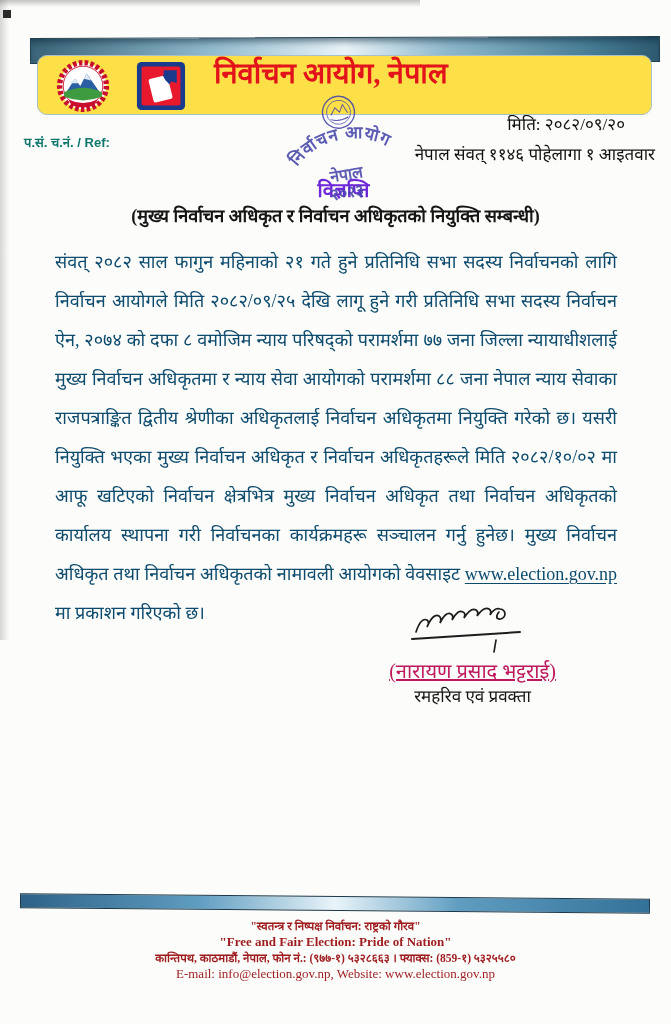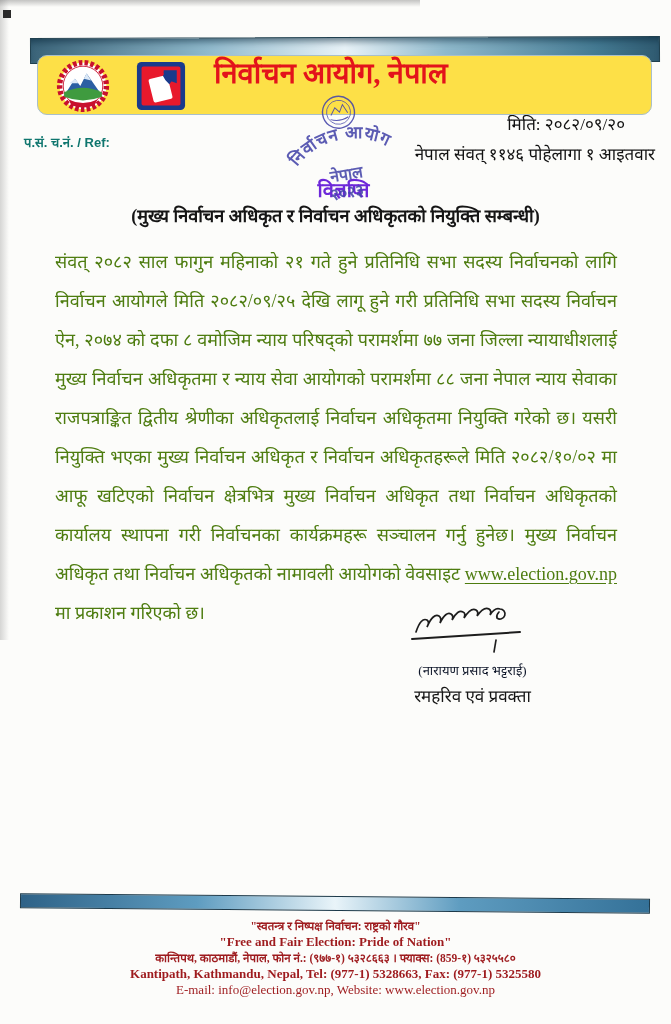--- a/index.html
+++ b/index.html
@@ -45,27 +45,27 @@
   .stamp { position:absolute; left:268px; top:92px; width:150px; height:110px;
     z-index:3; opacity:.88; transform:rotate(-9deg); }
 
   .notice-title { position:absolute; left:8px; top:176px; width:100%; text-align:center;
     font-size:20px; font-weight:bold; color:#6d28d9; }
   .subject-line { position:absolute; left:0; top:203px; width:100%; text-align:center;
     font-size:18px; font-weight:bold; color:#151515; }
 
   
   .body-text { position:absolute; left:55px; top:243px; width:562px;
-    font-size:18px; line-height:39px; text-align:justify; color:#4d7c0f; }
+    font-size:18px; line-height:39px; text-align:justify; color:#0c4a6e; }
   .body-link { text-decoration:underline; text-underline-offset:3px; }
 
   
   .signature-block { position:absolute; left:380px; top:598px; width:185px; text-align:center; }
   .signature-scribble { display:block; margin:0 auto 2px auto; }
-  .sig-name { font-size:13px; color:#0f172a; line-height:26px; }
+  .sig-name { font-size:20px; color:#be185d; line-height:26px;text-decoration:underline; }
   .sig-designation { font-size:17px; color:#151515; line-height:26px; }
 
   
   .footer-bar { position:absolute; left:20px; top:896px; width:630px; height:15px;
     background:linear-gradient(to right,#2e6287,#5e9cc0 28%,#e9f4f9 50%,#5e9cc0 70%,#347198);
     border:1px solid #1d3a4a; transform:rotate(.5deg); }
   .footer-lines { position:absolute; left:0; top:918px; width:100%; text-align:center;
     color:#9e1b1e; }
   .footer-motto-np { font-size:11.5px; font-weight:bold; line-height:16px; }
   .footer-motto-en { font-size:13px; font-weight:bold; line-height:16px; }
@@ -150,17 +150,16 @@
     </svg>
     <div class="sig-name">(नारायण प्रसाद भट्टराई)</div>
     <div class="sig-designation">रमहरिव एवं प्रवक्ता</div>
   </div>
 
   <div class="footer-bar"></div>
   <div class="footer-lines">
     <div class="footer-motto-np">"स्वतन्त्र र निष्पक्ष निर्वाचन: राष्ट्रको गौरव"</div>
     <div class="footer-motto-en">"Free and Fair Election: Pride of Nation"</div>
     <div class="footer-addr-np">कान्तिपथ, काठमाडौं, नेपाल, फोन नं.: (९७७-१) ५३२८६६३ । फ्याक्स: (859-१) ५३२५५८०</div>
-    <div class="footer-addr-en">Kantipath, Kathmandu, Nepal, Tel: (977-1) 5328663, Fax: (977-1) 5325580</div>
     <div class="footer-contact">E-mail: info@election.gov.np, Website: www.election.gov.np</div>
   </div>
 
 </div>
 
 </body></html>

